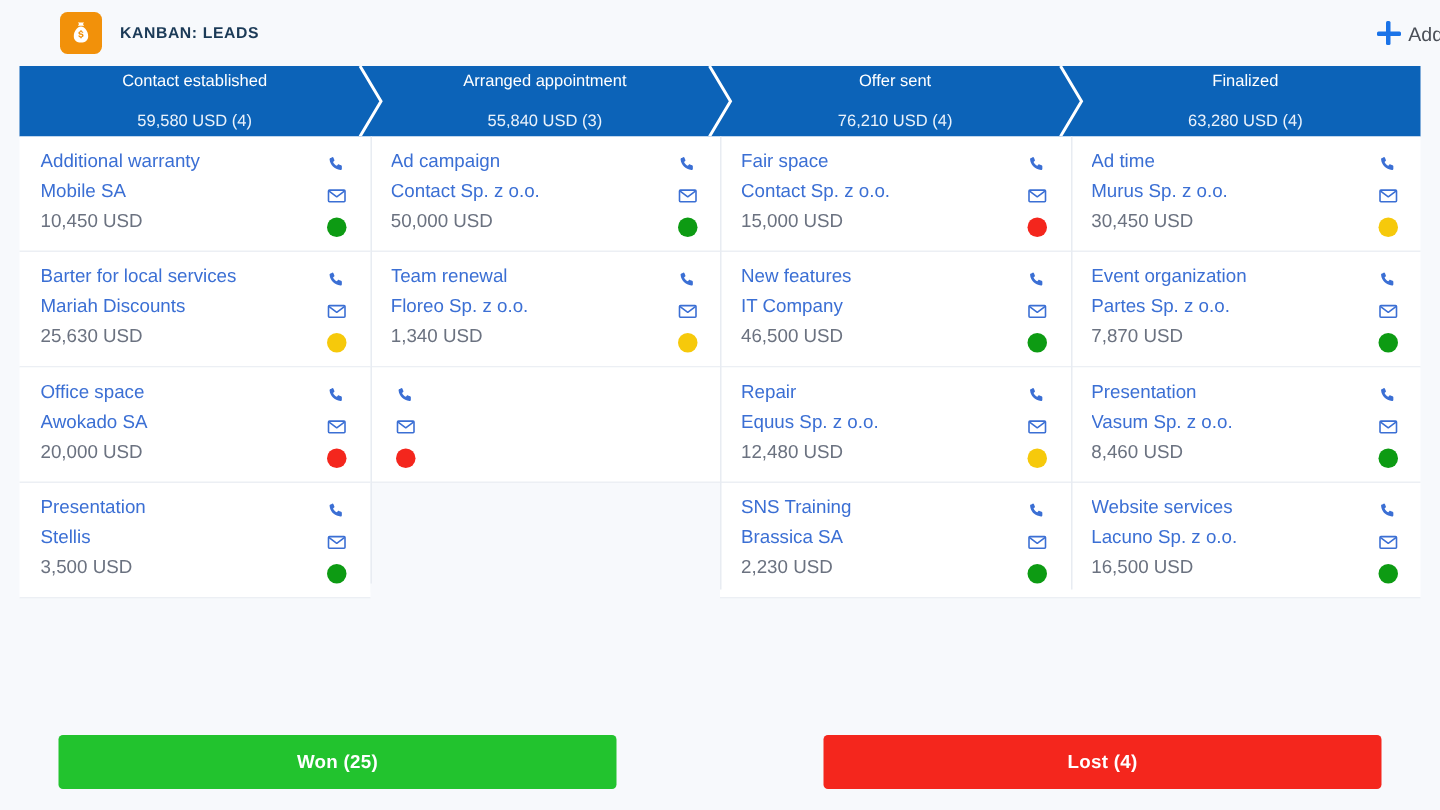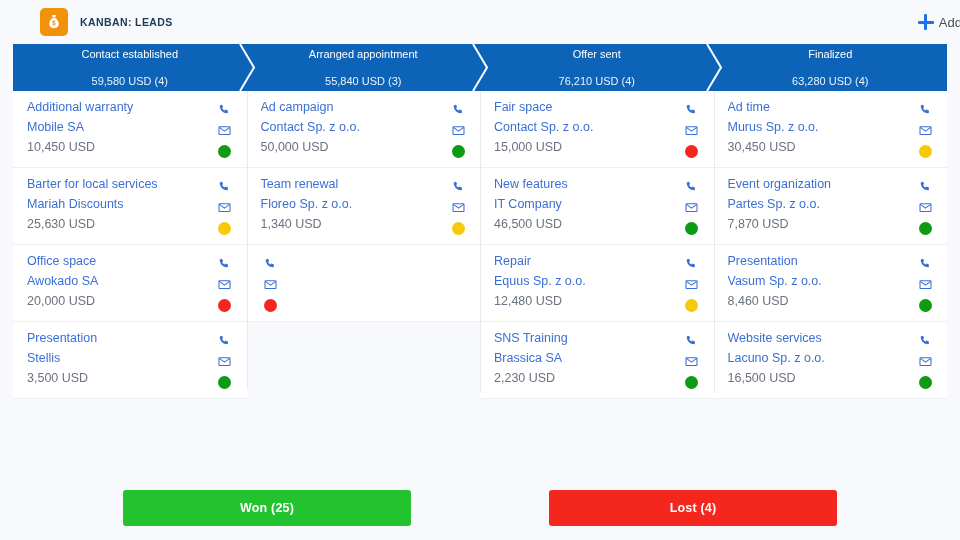--- a/index.html
+++ b/index.html
@@ -245,21 +245,21 @@
     right: 0;
     bottom: 0;
     height: 145px;
     display: flex;
     align-items: flex-end;
     justify-content: center;
     gap: 138px;
     padding-bottom: 14px;
   }
   .bigbtn {
-    width: 288px;
+    width: 372px;
     height: 36px;
     border: none;
     border-radius: 3px;
     color: #ffffff;
     font-size: 12.5px;
     font-weight: bold;
     font-family: "Liberation Sans", sans-serif;
     cursor: pointer;
     letter-spacing: 0.2px;
   }

